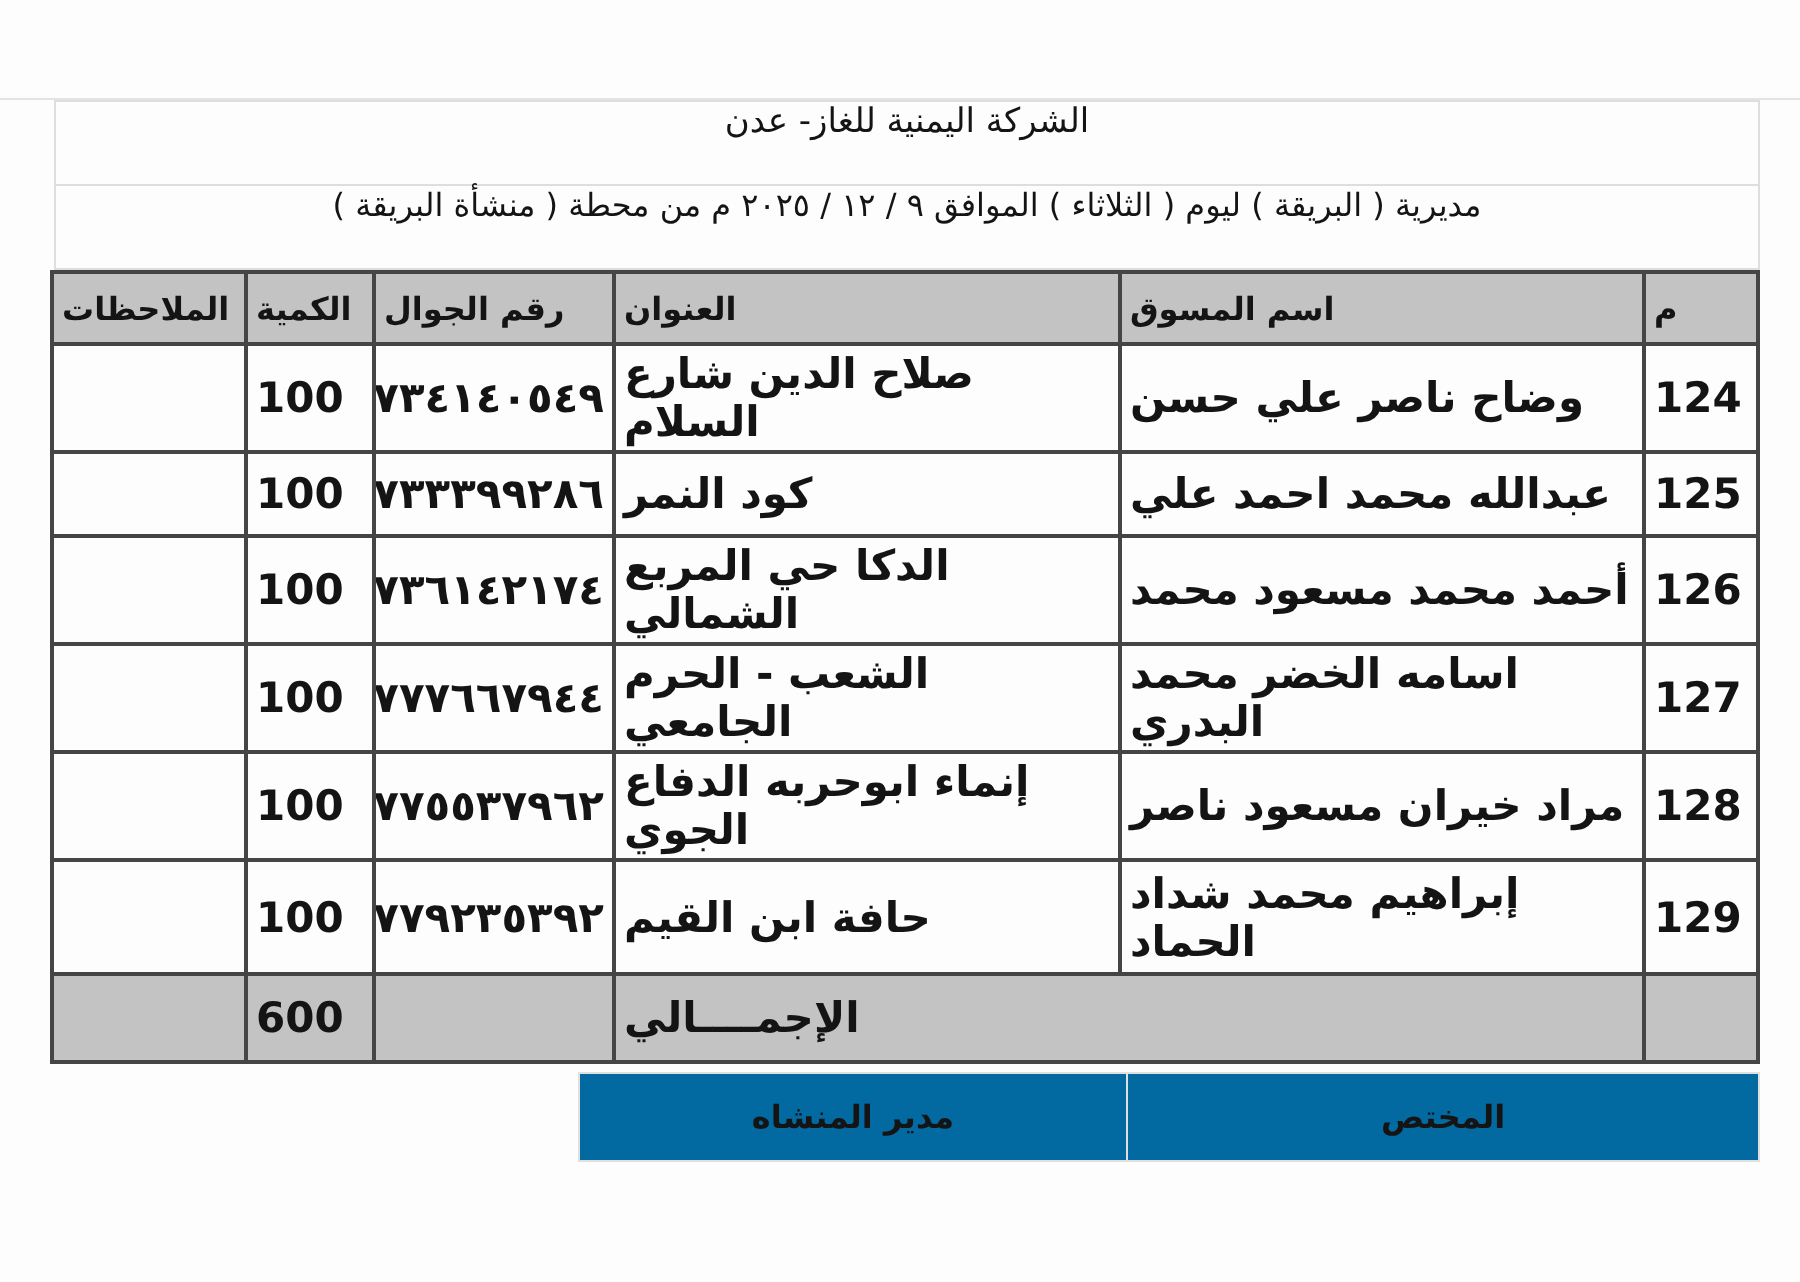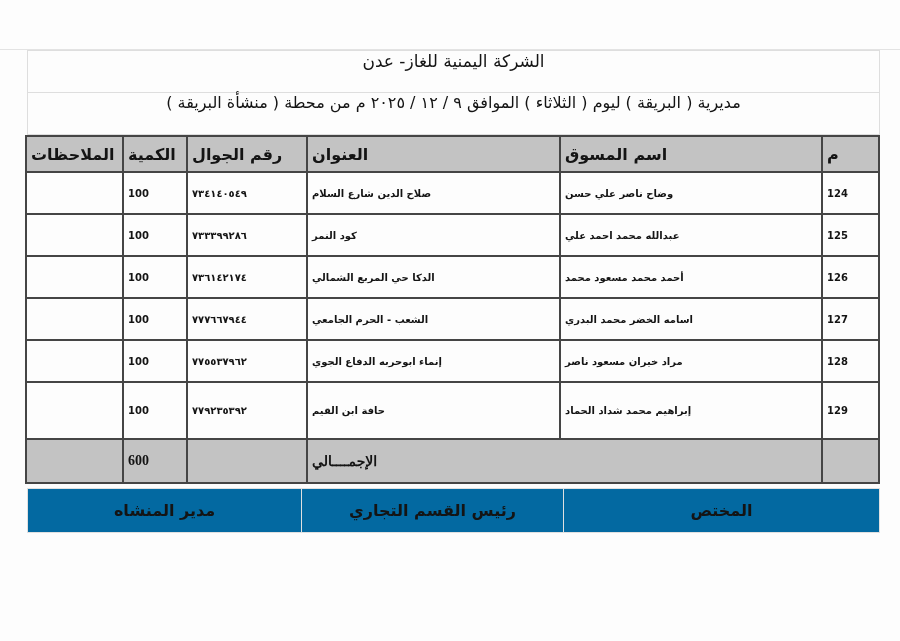--- a/index.html
+++ b/index.html
@@ -48,31 +48,30 @@
     vertical-align: middle;
     font-weight: bold;
     padding: 2px 4px;
     overflow: hidden;
   }
   table.main thead th {
     background: #c3c3c3;
     height: 36px;
     font-size: 16px;
   }
-  table.main tbody td { background: #fdfdfd; font-size: 10px; }
+  table.main tbody td { background: #fdfdfd; font-size: 21px; }
   table.main tr.data-row { height: 42px; }
   table.main tr.data-row.tall { height: 57px; }
   td.serial-cell { font-size: 15px; }
   td.phone-cell  { font-size: 15px; letter-spacing: 0.5px; }
   td.qty-cell    { font-size: 15.5px; }
   table.main tr.total-row td {
     background: #c3c3c3;
     height: 44px;
-    font-size: 14px;
-    font-family: Liberation Serif, serif;
+    font-size: 21px;
   }
   .sig-row {
     margin-top: 4px;
     display: flex;
     height: 45px;
   }
   .sig-cell {
     border: 1px solid #e0e0e0;
     display: flex; align-items: center; justify-content: center;
     font-weight: bold;
@@ -175,21 +174,18 @@
         <td class="qty-cell">600</td>
         <td></td>
       </tr>
     </tbody>
   </table>
 
   <div class="sig-row">
     <div class="sig-cell sig-specialist">
       <span>المختص</span>
     </div>
-    <div class="sig-cell sig-commercial">
-      <span>رئيس القسم التجاري</span>
-    </div>
     <div class="sig-cell sig-manager">
       <span>مدير المنشاه</span>
     </div>
   </div>
 
 </div>
 
 </body></html>

